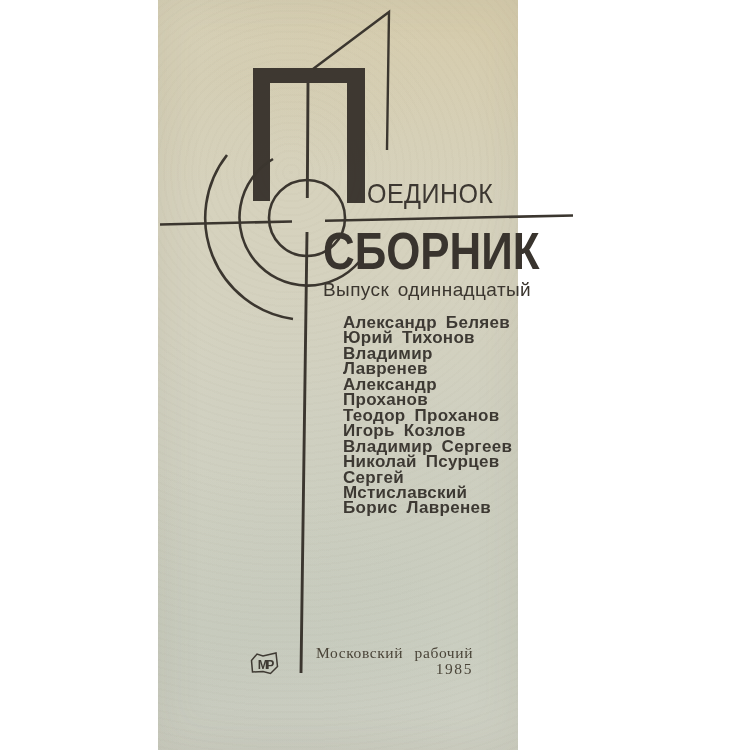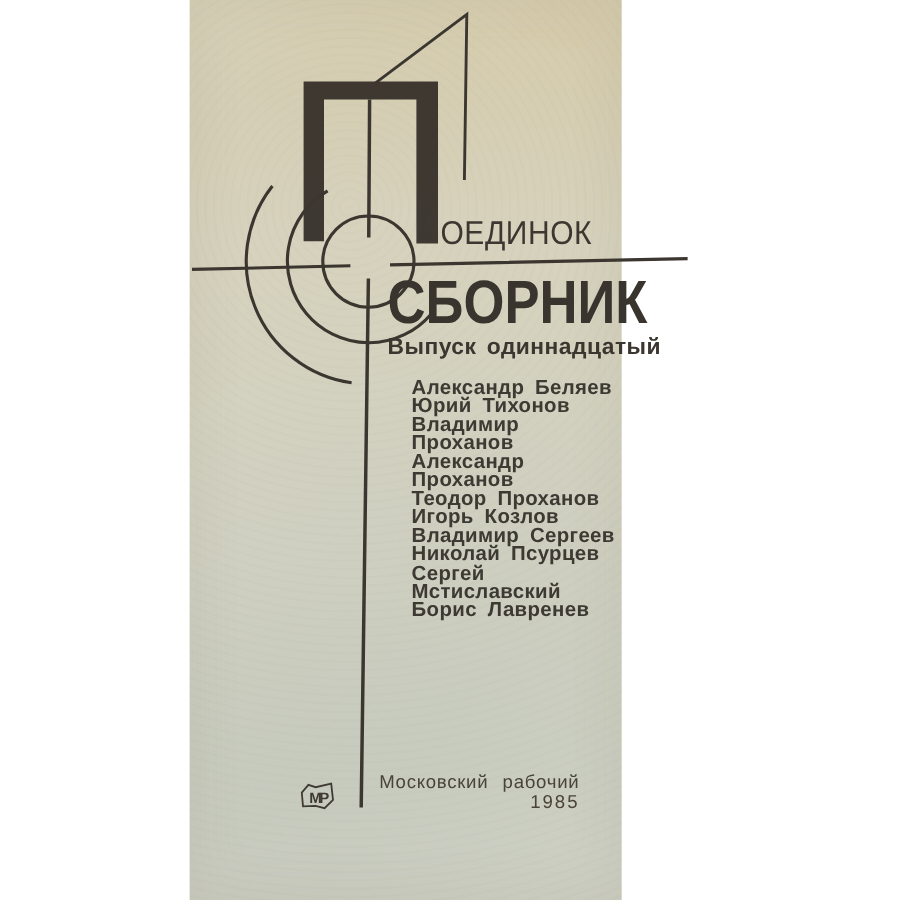--- a/index.html
+++ b/index.html
@@ -24,31 +24,31 @@
   .txt{position:absolute;white-space:nowrap;}
   .t-series{
     left:209px;top:180px;font-size:27.5px;line-height:27px;font-weight:400;
     letter-spacing:.5px;color:#3c3731;transform:scaleX(.91);transform-origin:0 0;
   }
   .t-title{
     left:165px;top:227px;font-size:51px;line-height:50px;font-weight:700;
     letter-spacing:0;color:#39342e;transform:scaleX(.86);transform-origin:0 0;
   }
   .t-issue{
-    left:165px;top:280px;font-size:19px;line-height:20px;font-weight:700;
+    left:165px;top:280px;font-size:19px;line-height:20px;font-weight:400;
     letter-spacing:.4px;word-spacing:3px;color:#3b362f;
   }
   .authors{
     position:absolute;left:185px;top:315px;
     font-size:17px;line-height:15.45px;font-weight:700;
     letter-spacing:.3px;word-spacing:4px;color:#3d3933;
   }
   .imprint-text{
     position:absolute;left:158px;top:645px;font-size:15.5px;line-height:15.9px;
-    font-weight:400;letter-spacing:.6px;word-spacing:7px;color:#4a4438;
+    font-weight:400;letter-spacing:.6px;word-spacing:7px;color:#4a4438;font-family:Liberation Serif, serif;
   }
   .imprint-text .year{letter-spacing:1.6px;word-spacing:normal;text-align:right;}
   .logo{position:absolute;left:92px;top:651px;width:30px;height:27px;display:block;}
 </style>
 </head>
 <body>
 
 <div class="photo">
 
   <svg class="emblem" viewBox="0 0 442 750" aria-label="ПОЕДИНОК">
@@ -73,21 +73,21 @@
 
   <div class="txt t-series">ОЕДИНОК</div>
 
   <div class="txt t-title">СБОРНИК</div>
 
   <div class="txt t-issue">Выпуск одиннадцатый</div>
 
   <div class="authors">
     <div>Александр Беляев</div>
     <div>Юрий Тихонов</div>
-    <div>Владимир Проханов</div>
+    <div>Владимир Лавренев</div>
     <div>Александр Проханов</div>
     <div>Теодор Проханов</div>
     <div>Игорь Козлов</div>
     <div>Владимир Сергеев</div>
     <div>Николай Псурцев</div>
     <div>Сергей Мстиславский</div>
     <div>Борис Лавренев</div>
   </div>
 
   <svg class="logo" viewBox="0 0 30 27">

